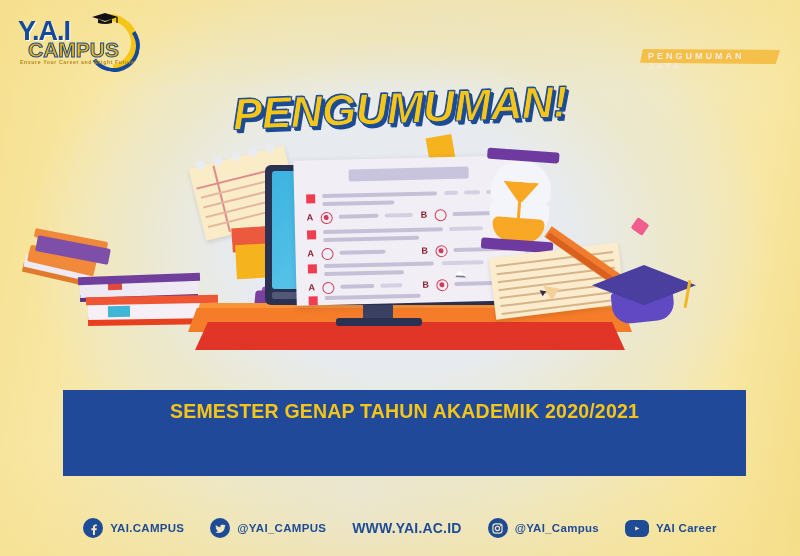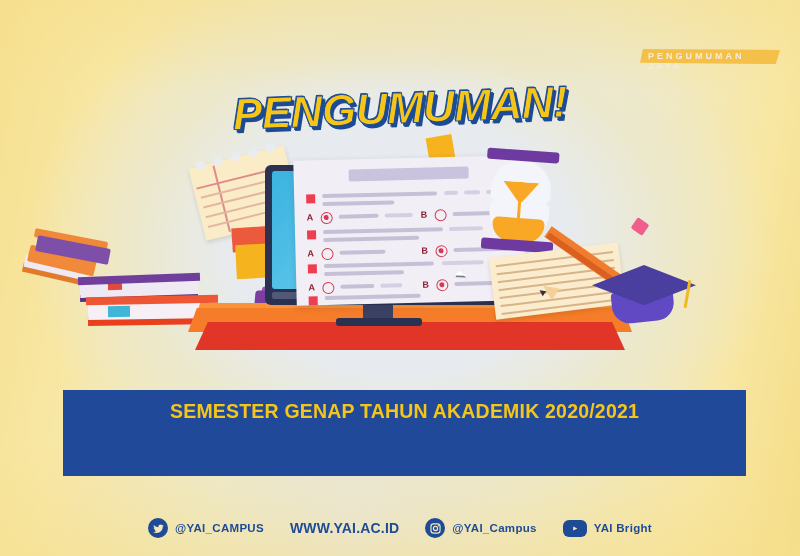--- a/index.html
+++ b/index.html
@@ -313,20 +313,34 @@
   <div>
     <div class="swirl ry" style="right:-250px;bottom:-180px;width:330px;height:330px;border-width:3px;"></div>
     <div class="swirl ry" style="right:-268px;bottom:-206px;width:390px;height:390px;border-width:3px;"></div>
     <div class="swirl r" style="right:-286px;bottom:-232px;width:450px;height:450px;border-width:3px;"></div>
     <div class="swirl r" style="right:-304px;bottom:-258px;width:510px;height:510px;border-width:3px;"></div>
     <div class="swirl r" style="right:-322px;bottom:-286px;width:570px;height:570px;border-width:3px;"></div>
     <div class="swirl r" style="right:-340px;bottom:-314px;width:630px;height:630px;border-width:3px;"></div>
     <div class="swirl ry" style="right:-358px;bottom:-342px;width:690px;height:690px;border-width:3px;"></div>
   </div>
 
+  <div id="yai-logo">
+    <div class="yai-swoosh"></div>
+    <div class="yai-swoosh2"></div>
+    <div class="yai-cap">
+      <svg viewBox="0 0 26 11" width="26" height="11">
+        <polygon points="13,0 26,4 13,8 0,4" fill="#111119"></polygon>
+        <path d="M6 6 L6 10 Q13 12 20 10 L20 6 L13 9 Z" fill="#111119"></path>
+        <line x1="25" y1="4" x2="25" y2="10" stroke="#111119" stroke-width="1.2"></line>
+      </svg>
+    </div>
+    <div class="yai-main">Y.A.I</div>
+    <div class="yai-campus">CAMPUS</div>
+    <div class="yai-tag">Ensure Your Career and Bright Future</div>
+  </div>
 
   <div id="km-logo">
     <div class="km-ribbon"></div>
     <div class="km-l3">PENGUMUMAN JAYA</div>
   </div>
 
   <div id="pengumuman">PENGUMUMAN!</div>
 
   <div id="illo">
 
@@ -468,20 +482,28 @@
 
   <div id="banner">
     <div class="pad">
       <div class="line">SEMESTER GENAP TAHUN AKADEMIK 2020/2021</div>
     </div>
   </div>
 
   <div id="footer">
     <div class="foot-row">
 
+      <div class="foot-item">
+        <span class="ic">
+          <svg viewBox="0 0 20 20" width="13" height="13">
+              <path fill="#f4e7bf" d="M12.2 20v-7.3h2.5l.4-2.9h-2.9V7.9c0-.8.2-1.4 1.4-1.4h1.5V3.9c-.3 0-1.2-.1-2.2-.1-2.2 0-3.7 1.3-3.7 3.8v2.2H6.7v2.9h2.5V20h3z"></path>
+            </svg>
+        </span>
+        <span class="foot-label">YAI.CAMPUS</span>
+      </div>
 
       <div class="foot-item">
         <span class="ic">
           <svg viewBox="0 0 20 20" width="13" height="13">
               <path fill="#f4e7bf" d="M18 5.3c-.6.3-1.2.5-1.9.6.7-.4 1.2-1.1 1.4-1.8-.6.4-1.3.7-2.1.8-.6-.7-1.5-1.1-2.4-1.1-1.8 0-3.3 1.5-3.3 3.3 0 .3 0 .5.1.8-2.8-.1-5.2-1.4-6.8-3.4-.3.5-.5 1.1-.5 1.7 0 1.1.6 2.1 1.5 2.7-.5 0-1.1-.2-1.5-.4 0 1.6 1.1 2.9 2.6 3.2-.3.1-.6.1-.9.1-.2 0-.4 0-.6-.1.4 1.3 1.7 2.3 3.1 2.3-1.1.9-2.6 1.4-4.1 1.4h-.8c1.5 1 3.3 1.5 5.2 1.5 6.2 0 9.6-5.1 9.6-9.6v-.4c.7-.5 1.2-1.1 1.5-1.6z"></path>
             </svg>
         </span>
         <span class="foot-label">@YAI_CAMPUS</span>
       </div>
 
@@ -499,19 +521,19 @@
         </span>
         <span class="foot-label">@YAI_Campus</span>
       </div>
 
       <div class="foot-item">
         <span class="ic yt">
           <svg viewBox="0 0 20 14" width="12" height="9">
               <polygon points="7,3.5 14,7 7,10.5" fill="#f4e7bf"></polygon>
             </svg>
         </span>
-        <span class="foot-label">YAI Bright</span>
+        <span class="foot-label">YAI Career</span>
       </div>
 
     </div>
   </div>
 
 </div>
 
 </body></html>

